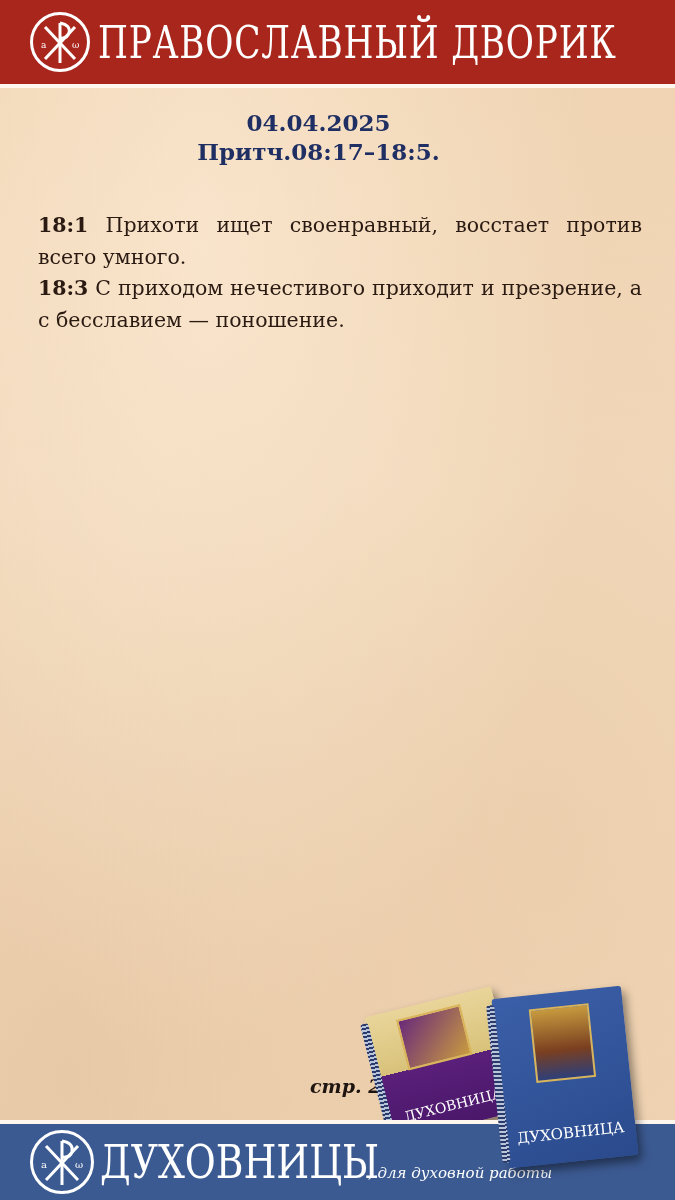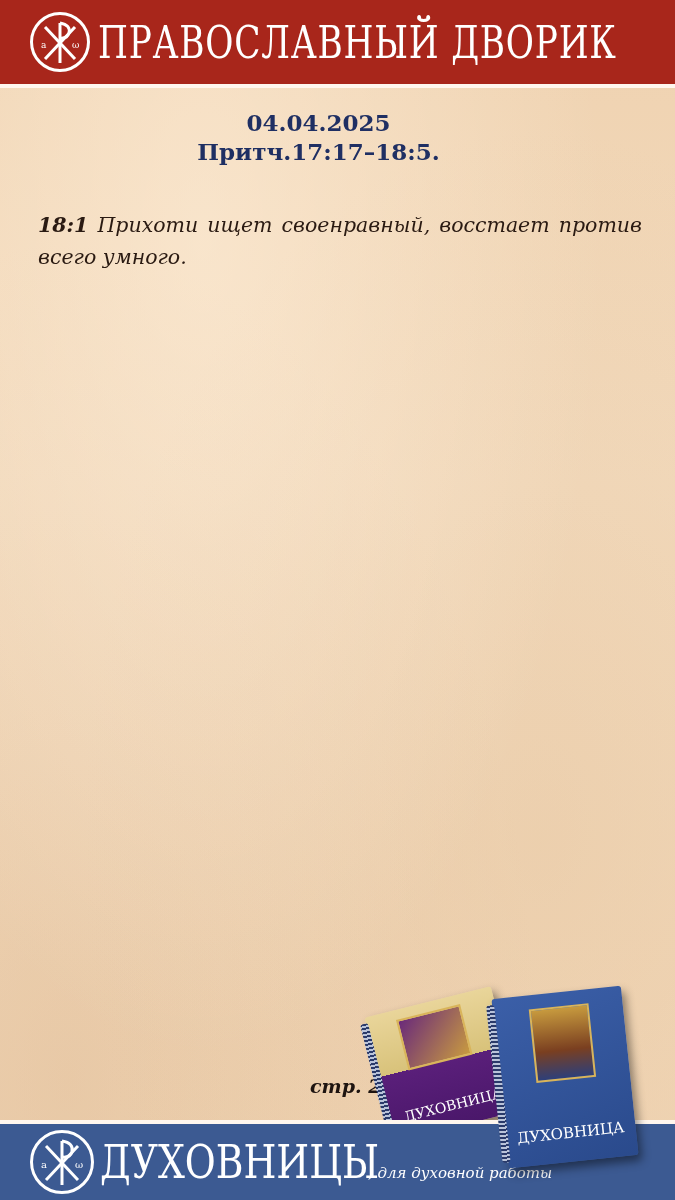--- a/index.html
+++ b/index.html
@@ -31,21 +31,21 @@
     transform: scaleX(0.78); transform-origin: left center; white-space: nowrap;
     text-transform: uppercase;
   }
   .title-block {
     position: absolute; top: 108px; left: 0; width: 637px; text-align: center;
     color: #1f2f63; font-family: "DejaVu Serif", serif; font-weight: bold;
     font-size: 23px; line-height: 29px;
   }
   .verses {
     position: absolute; top: 210px; left: 38px; width: 604px;
-    font-family: "DejaVu Serif", serif; font-style: italic;
+    font-family: "DejaVu Serif", serif; 
     font-size: 20.5px; line-height: 31.5px; color: #2a1a12;
     text-align: justify;
   }
   .verse { margin: 0; }
   .verse-num { font-weight: bold; }
   .page-num {
     position: absolute; left: 310px; top: 1075px;
     font-family: "DejaVu Serif", serif; font-style: italic; font-weight: bold;
     font-size: 19px; color: #1e1410;
   }
@@ -106,25 +106,26 @@
       <path d="M27 8 Q38 10 36 18 Q34 24 27 23" stroke="#fff" stroke-width="3" fill="none"></path>
       <text x="8" y="33" fill="#fff" font-size="9" font-family="DejaVu Serif, serif">a</text>
       <text x="39" y="33" fill="#fff" font-size="9" font-family="DejaVu Serif, serif">ω</text>
     </svg>
   </div>
   <div class="header-title">ПРАВОСЛАВНЫЙ ДВОРИК</div>
 </div>
 
 <div class="title-block">
   <div>04.04.2025</div>
-  <div>Притч.17:17–18:5.</div>
+  <div>Притч.08:17–18:5.</div>
 </div>
 
 <div class="verses">
   <p class="verse"><span class="verse-num">18:1</span> <span>Прихоти ищет своенравный, восстает против всего умного.</span></p>
+  <p class="verse"><span class="verse-num">18:3</span> <span>С приходом нечестивого приходит и презрение, а с бесславием — поношение.</span></p>
 </div>
 
 <div class="page-num">стр. 2</div>
 
 <div class="book book-purple">
   <div class="spiral"></div>
   <div class="book-icon"></div>
   <div class="book-label">ДУХОВНИЦА</div>
 </div>
 

